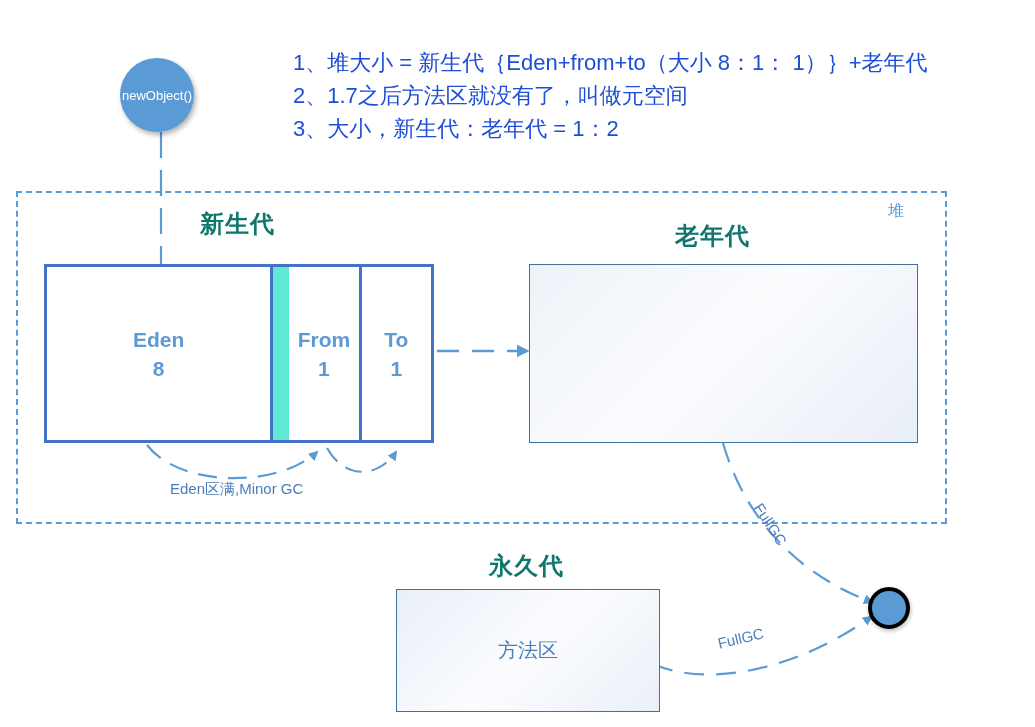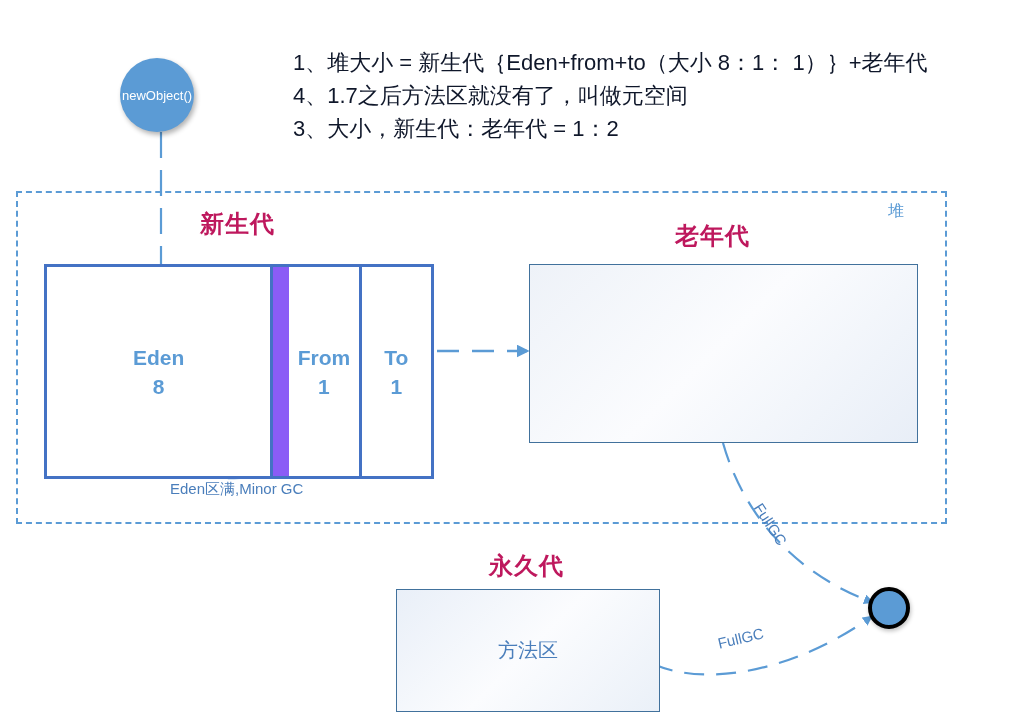--- a/index.html
+++ b/index.html
@@ -45,21 +45,21 @@
     line-height: 17px;
     text-align: center;
   }
 
   
   .notes {
     position: absolute;
     left: 293px;
     top: 46px;
     width: 700px;
-    color: #0f172a;
+    color: #1d4ed8;
     font-size: 22px;
     line-height: 33px;
     white-space: nowrap;
   }
   .notes .note-line { display: block; }
 
   
   .heap-outline {
     position: absolute;
     left: 16px;
@@ -73,39 +73,39 @@
     position: absolute;
     left: 888px;
     top: 201px;
     color: #5b9bd5;
     font-size: 16px;
   }
 
   
   .section-heading {
     position: absolute;
-    color: #be185d;
+    color: #0f766e;
     font-weight: bold;
     font-size: 24px;
     letter-spacing: 1px;
   }
   #heading-young { left: 200px; top: 208px; }
   #heading-old   { left: 675px; top: 220px; }
   #heading-perm  { left: 474px; top: 550px; margin-left: 15px; }
 
   
   .young-gen {
     position: absolute;
     left: 44px;
     top: 264px;
     width: 390px;
-    height: 215px;
+    height: 179px;
     box-sizing: border-box;
     border: 3px solid #4472c4;
-    background: #8b5cf6;
+    background: #5eead4;
     display: flex;
   }
   .young-cell {
     position: relative;
     display: flex;
     flex-direction: column;
     align-items: center;
     justify-content: center;
     color: #5b9bd5;
     font-weight: bold;
@@ -209,21 +209,21 @@
     <path d="M 626 648 C 690 700, 800 668, 871 617" fill="none" stroke="#5b9bd5" stroke-width="2.2" stroke-dasharray="20 12" marker-end="url(#arrow-thin)"></path>
   </svg>
 
   <div class="new-object-node">
     <span>new</span>
     <span>Object()</span>
   </div>
 
   <div class="notes">
     <span class="note-line">1、堆大小 = 新生代｛Eden+from+to（大小 8：1： 1）｝+老年代</span>
-    <span class="note-line">4、1.7之后方法区就没有了，叫做元空间</span>
+    <span class="note-line">2、1.7之后方法区就没有了，叫做元空间</span>
     <span class="note-line">3、大小，新生代：老年代 = 1：2</span>
   </div>
 
   <div class="heap-outline"></div>
   <div class="heap-label">堆</div>
 
   <div class="section-heading" id="heading-young">新生代</div>
   <div class="section-heading" id="heading-old">老年代</div>
   <div class="section-heading" id="heading-perm">永久代</div>
 

